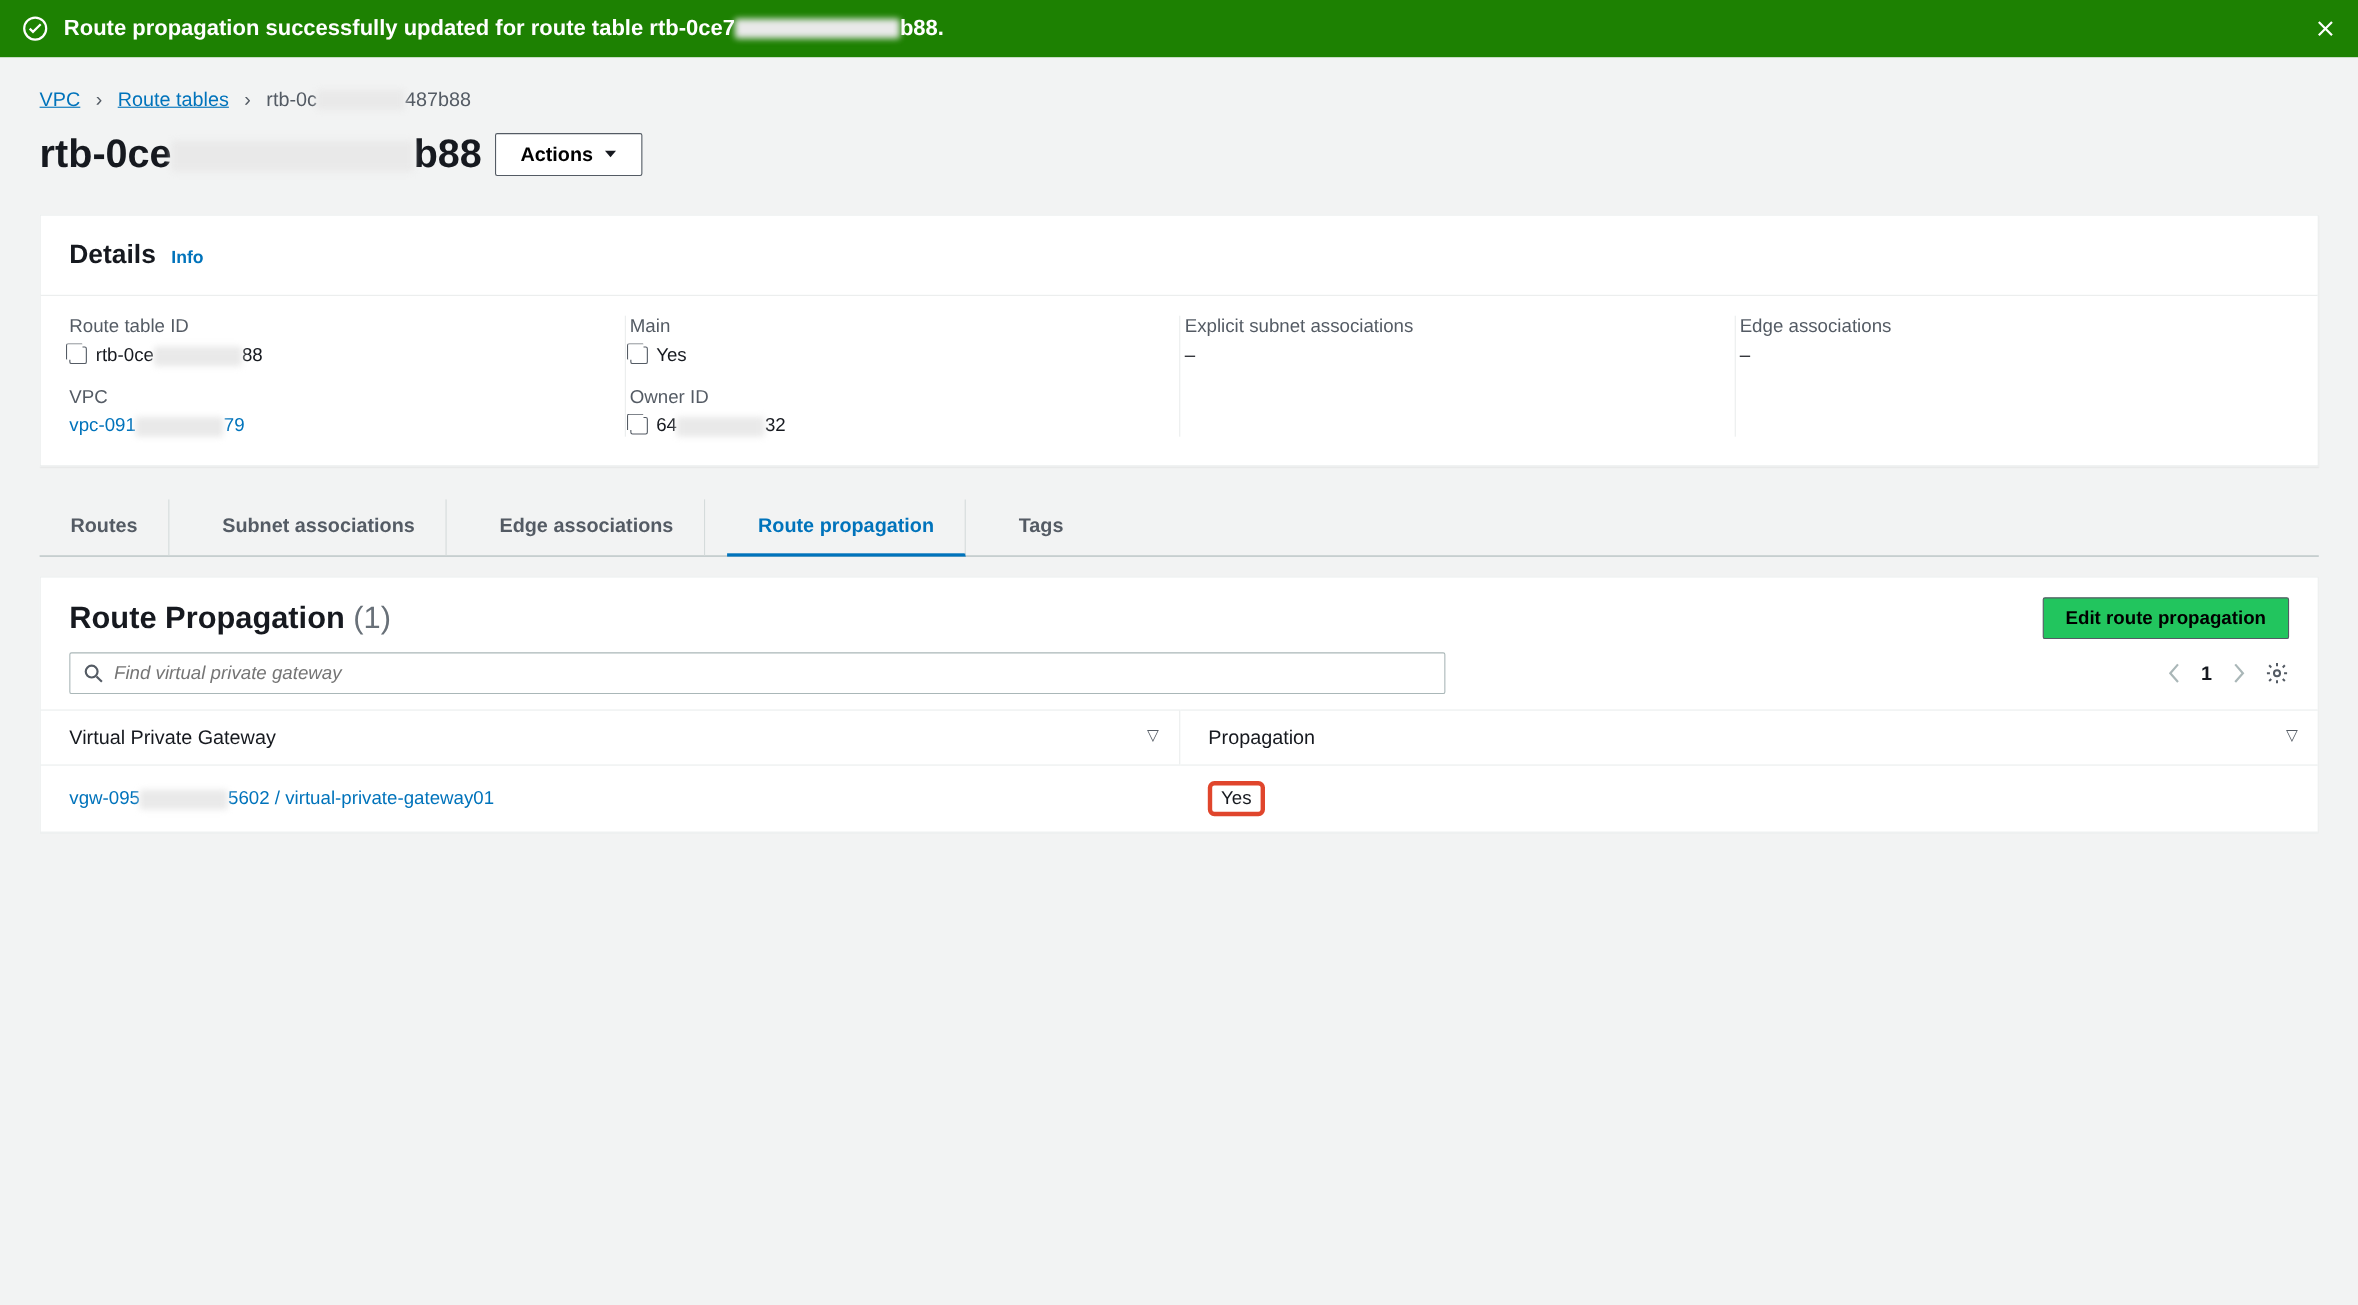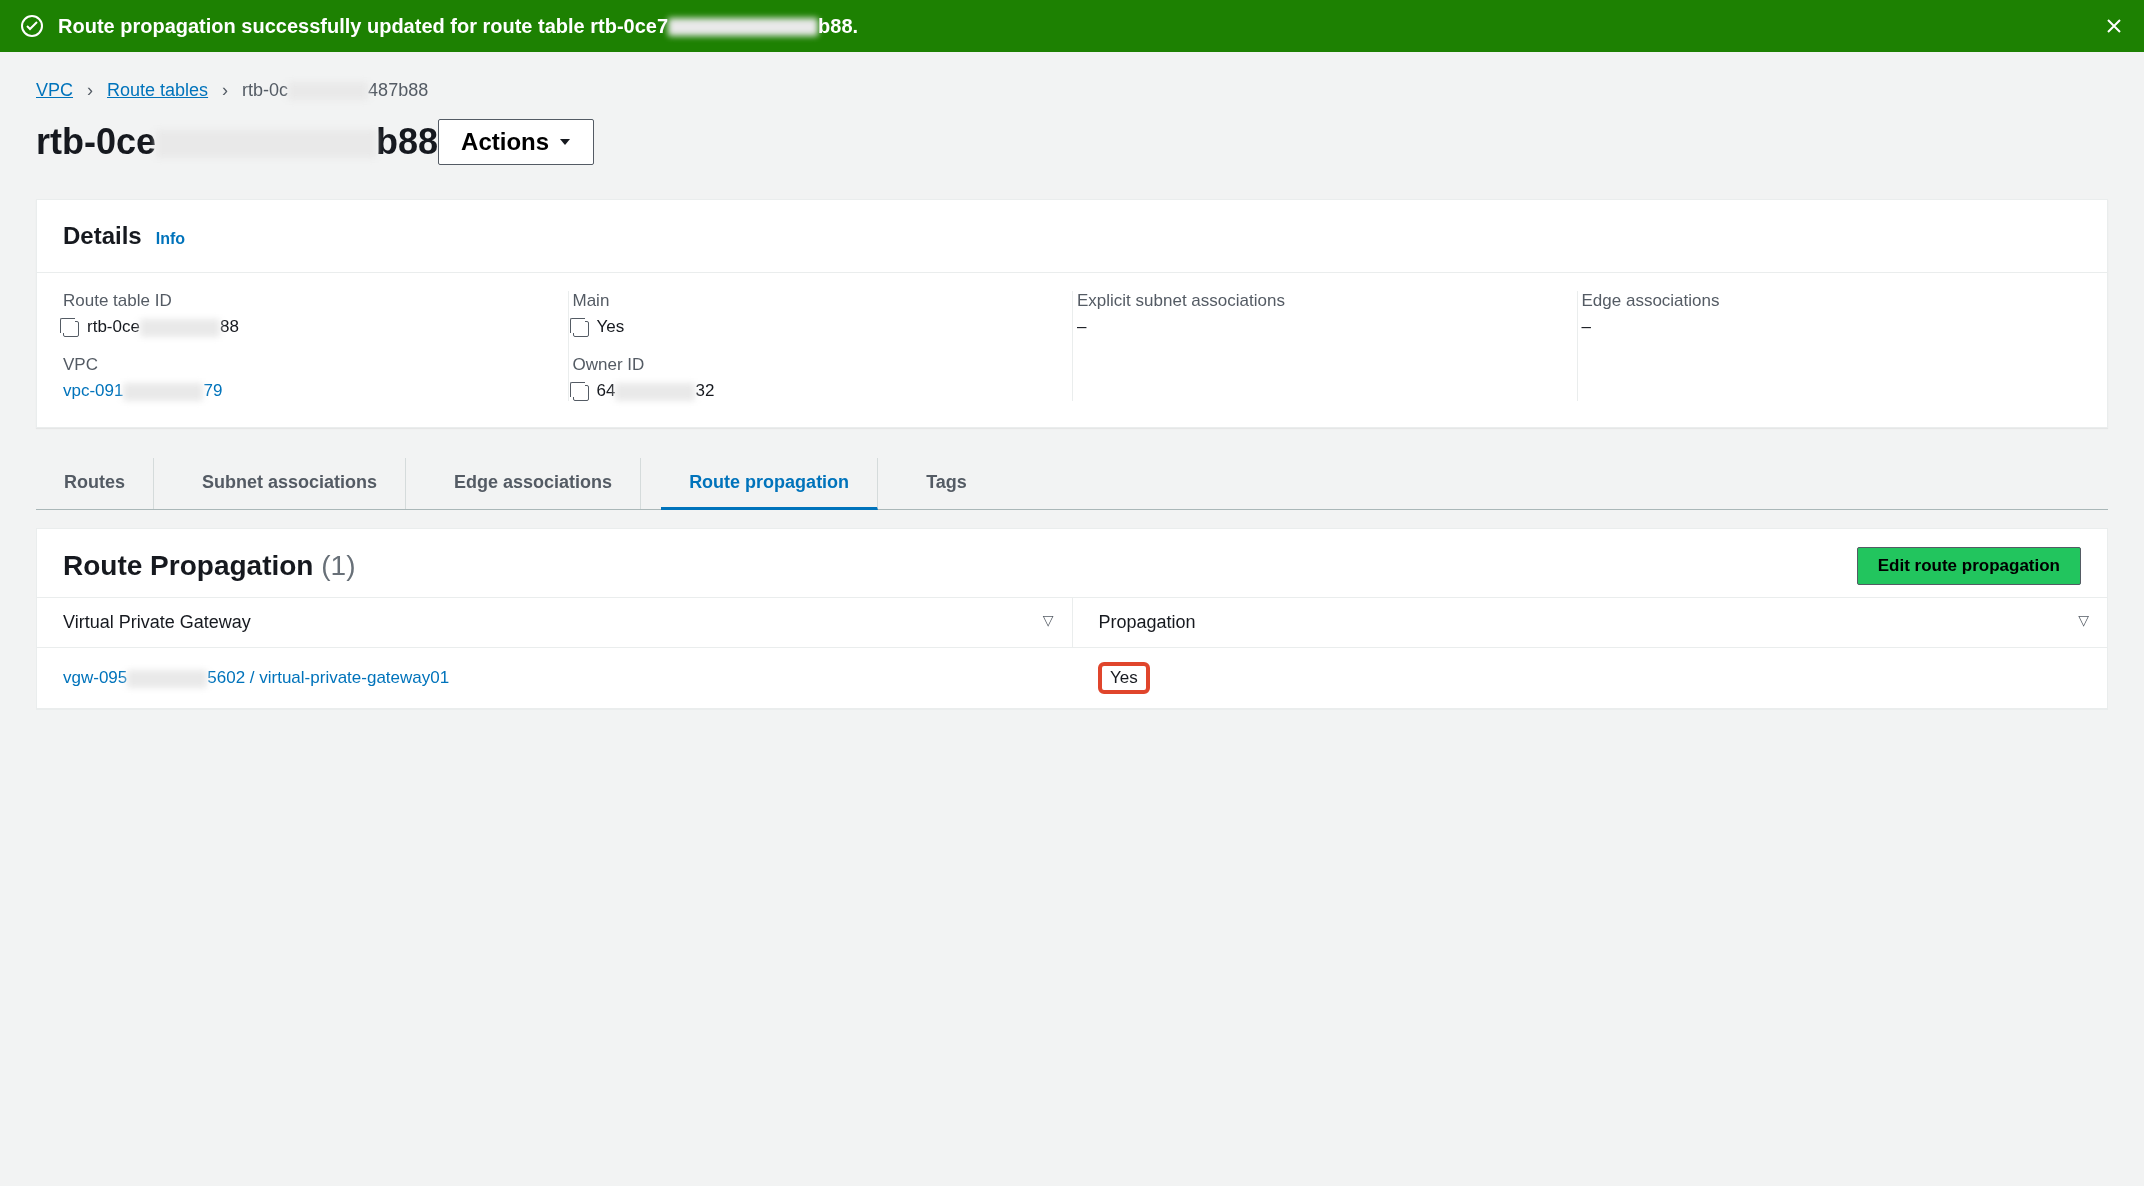--- a/index.html
+++ b/index.html
@@ -35,27 +35,28 @@
   .page-header {
     display: flex;
     align-items: center;
     margin-bottom: 34px;
   }
   .page-title { font-size: 36px; font-weight: 700; }
   .actions-btn {
     border: 1px solid #545b64;
     background: #fff;
     padding: 8px 22px;
-    font-size: 24px;
+    font-size: 18px;
     font-weight: 700;
     cursor: pointer;
     display: flex;
     align-items: center;
     gap: 10px;
     border-radius: 2px;
+    margin-left: 12px;
   }
   .card {
     background: #fff;
     border: 1px solid #eaeded;
     box-shadow: 0 1px 1px rgba(0,0,0,.05);
   }
   .card-header {
     padding: 22px 26px;
     display: flex;
     align-items: baseline;
@@ -67,21 +68,21 @@
   .details-grid {
     display: grid;
     grid-template-columns: 1fr 1fr 1fr 1fr;
     padding: 18px 26px 26px;
     gap: 12px 0;
   }
   .details-grid .col { border-left: 1px solid #eaeded; padding-left: 4px; }
   .details-grid .col:first-child,
   .details-grid .row2 .col:first-child { border-left: none; padding-left: 0; }
   .detail-label { color: #545b64; font-size: 17px; margin-bottom: 6px; }
-  .detail-val { font-size: 17px; display: flex; align-items: flex-end; gap: 8px; }
+  .detail-val { font-size: 17px; display: flex; align-items: center; gap: 8px; }
   .detail-val a { color: #0073bb; text-decoration: none; }
   .copy-icon {
     width: 16px; height: 16px; display:inline-block; position:relative;
     border: 1.5px solid #545b64; border-radius:2px;
   }
   .copy-icon::before {
     content:""; position:absolute; top:-4px; left:-4px; width:14px; height:14px;
     border:1.5px solid #545b64; border-right:none; border-bottom:none; border-radius:2px 0 0 0;
     background:#fff;
   }
@@ -242,20 +243,48 @@
     <div class="tab">Tags</div>
   </div>
 
   <div class="section-card">
     <div class="section-head">
       <h3>
         <span>Route Propagation</span>
         <span class="count">(1)</span>
       </h3>
       <button class="edit-btn">Edit route propagation</button>
+    </div>
+    <div class="search-row">
+      <div class="search-box">
+        <svg width="18" height="18" viewBox="0 0 18 18" fill="none" stroke="#545b64" stroke-width="2">
+            <circle cx="7.5" cy="7.5" r="5.5"></circle>
+            <path d="M12 12l5 5"></path>
+          </svg>
+        <input type="text" placeholder="Find virtual private gateway" style="">
+      </div>
+      <div class="pager">
+        <span class="chev">
+          <svg width="12" height="20" viewBox="0 0 12 20" fill="none" stroke="#aab7b8" stroke-width="2">
+              <path d="M9 2L2 10l7 8"></path>
+            </svg>
+        </span>
+        <span class="num">1</span>
+        <span class="chev">
+          <svg width="12" height="20" viewBox="0 0 12 20" fill="none" stroke="#aab7b8" stroke-width="2">
+              <path d="M3 2l7 8-7 8"></path>
+            </svg>
+        </span>
+        <span>
+          <svg width="22" height="22" viewBox="0 0 24 24" fill="none" stroke="#545b64" stroke-width="2">
+            <circle cx="12" cy="12" r="3"></circle>
+            <path d="M12 2v3M12 19v3M4.2 4.2l2.1 2.1M17.7 17.7l2.1 2.1M2 12h3M19 12h3M4.2 19.8l2.1-2.1M17.7 6.3l2.1-2.1"></path>
+          </svg>
+        </span>
+      </div>
     </div>
     <table>
       <thead>
         <tr>
           <th style="width:50%">
             <span>Virtual Private Gateway</span>
             <span class="sort">▽</span>
           </th>
           <th>
             <span>Propagation</span>

